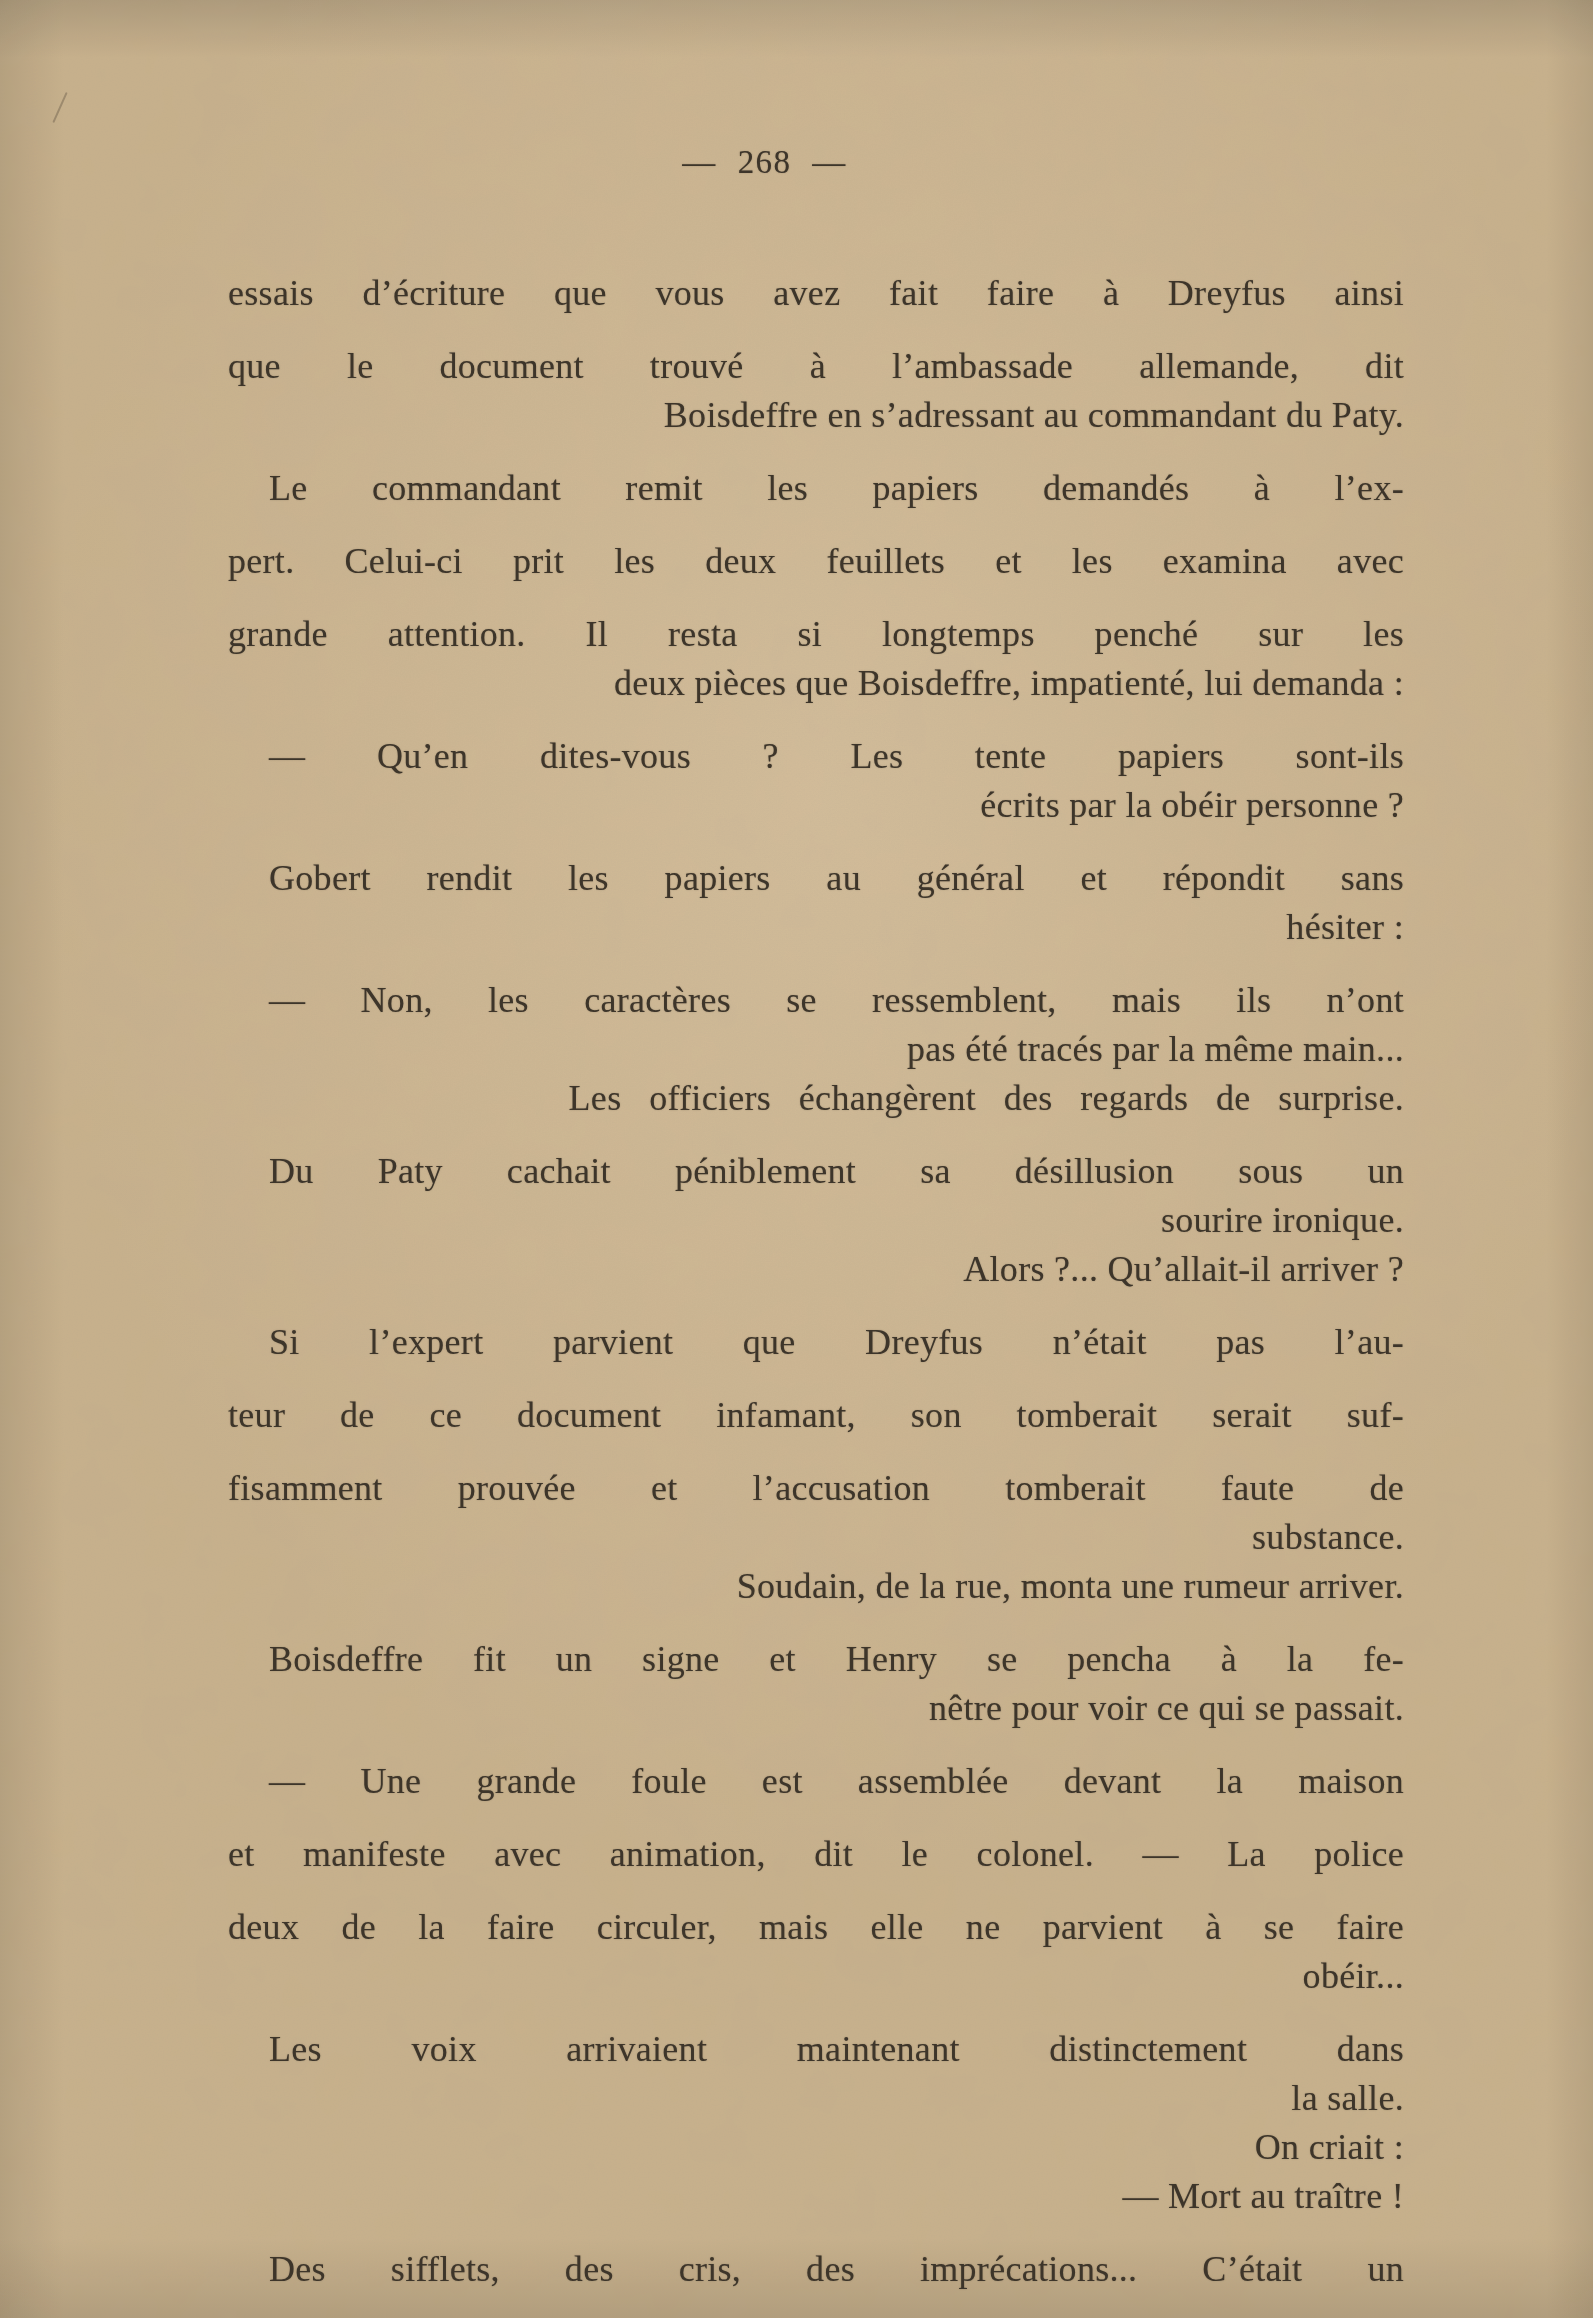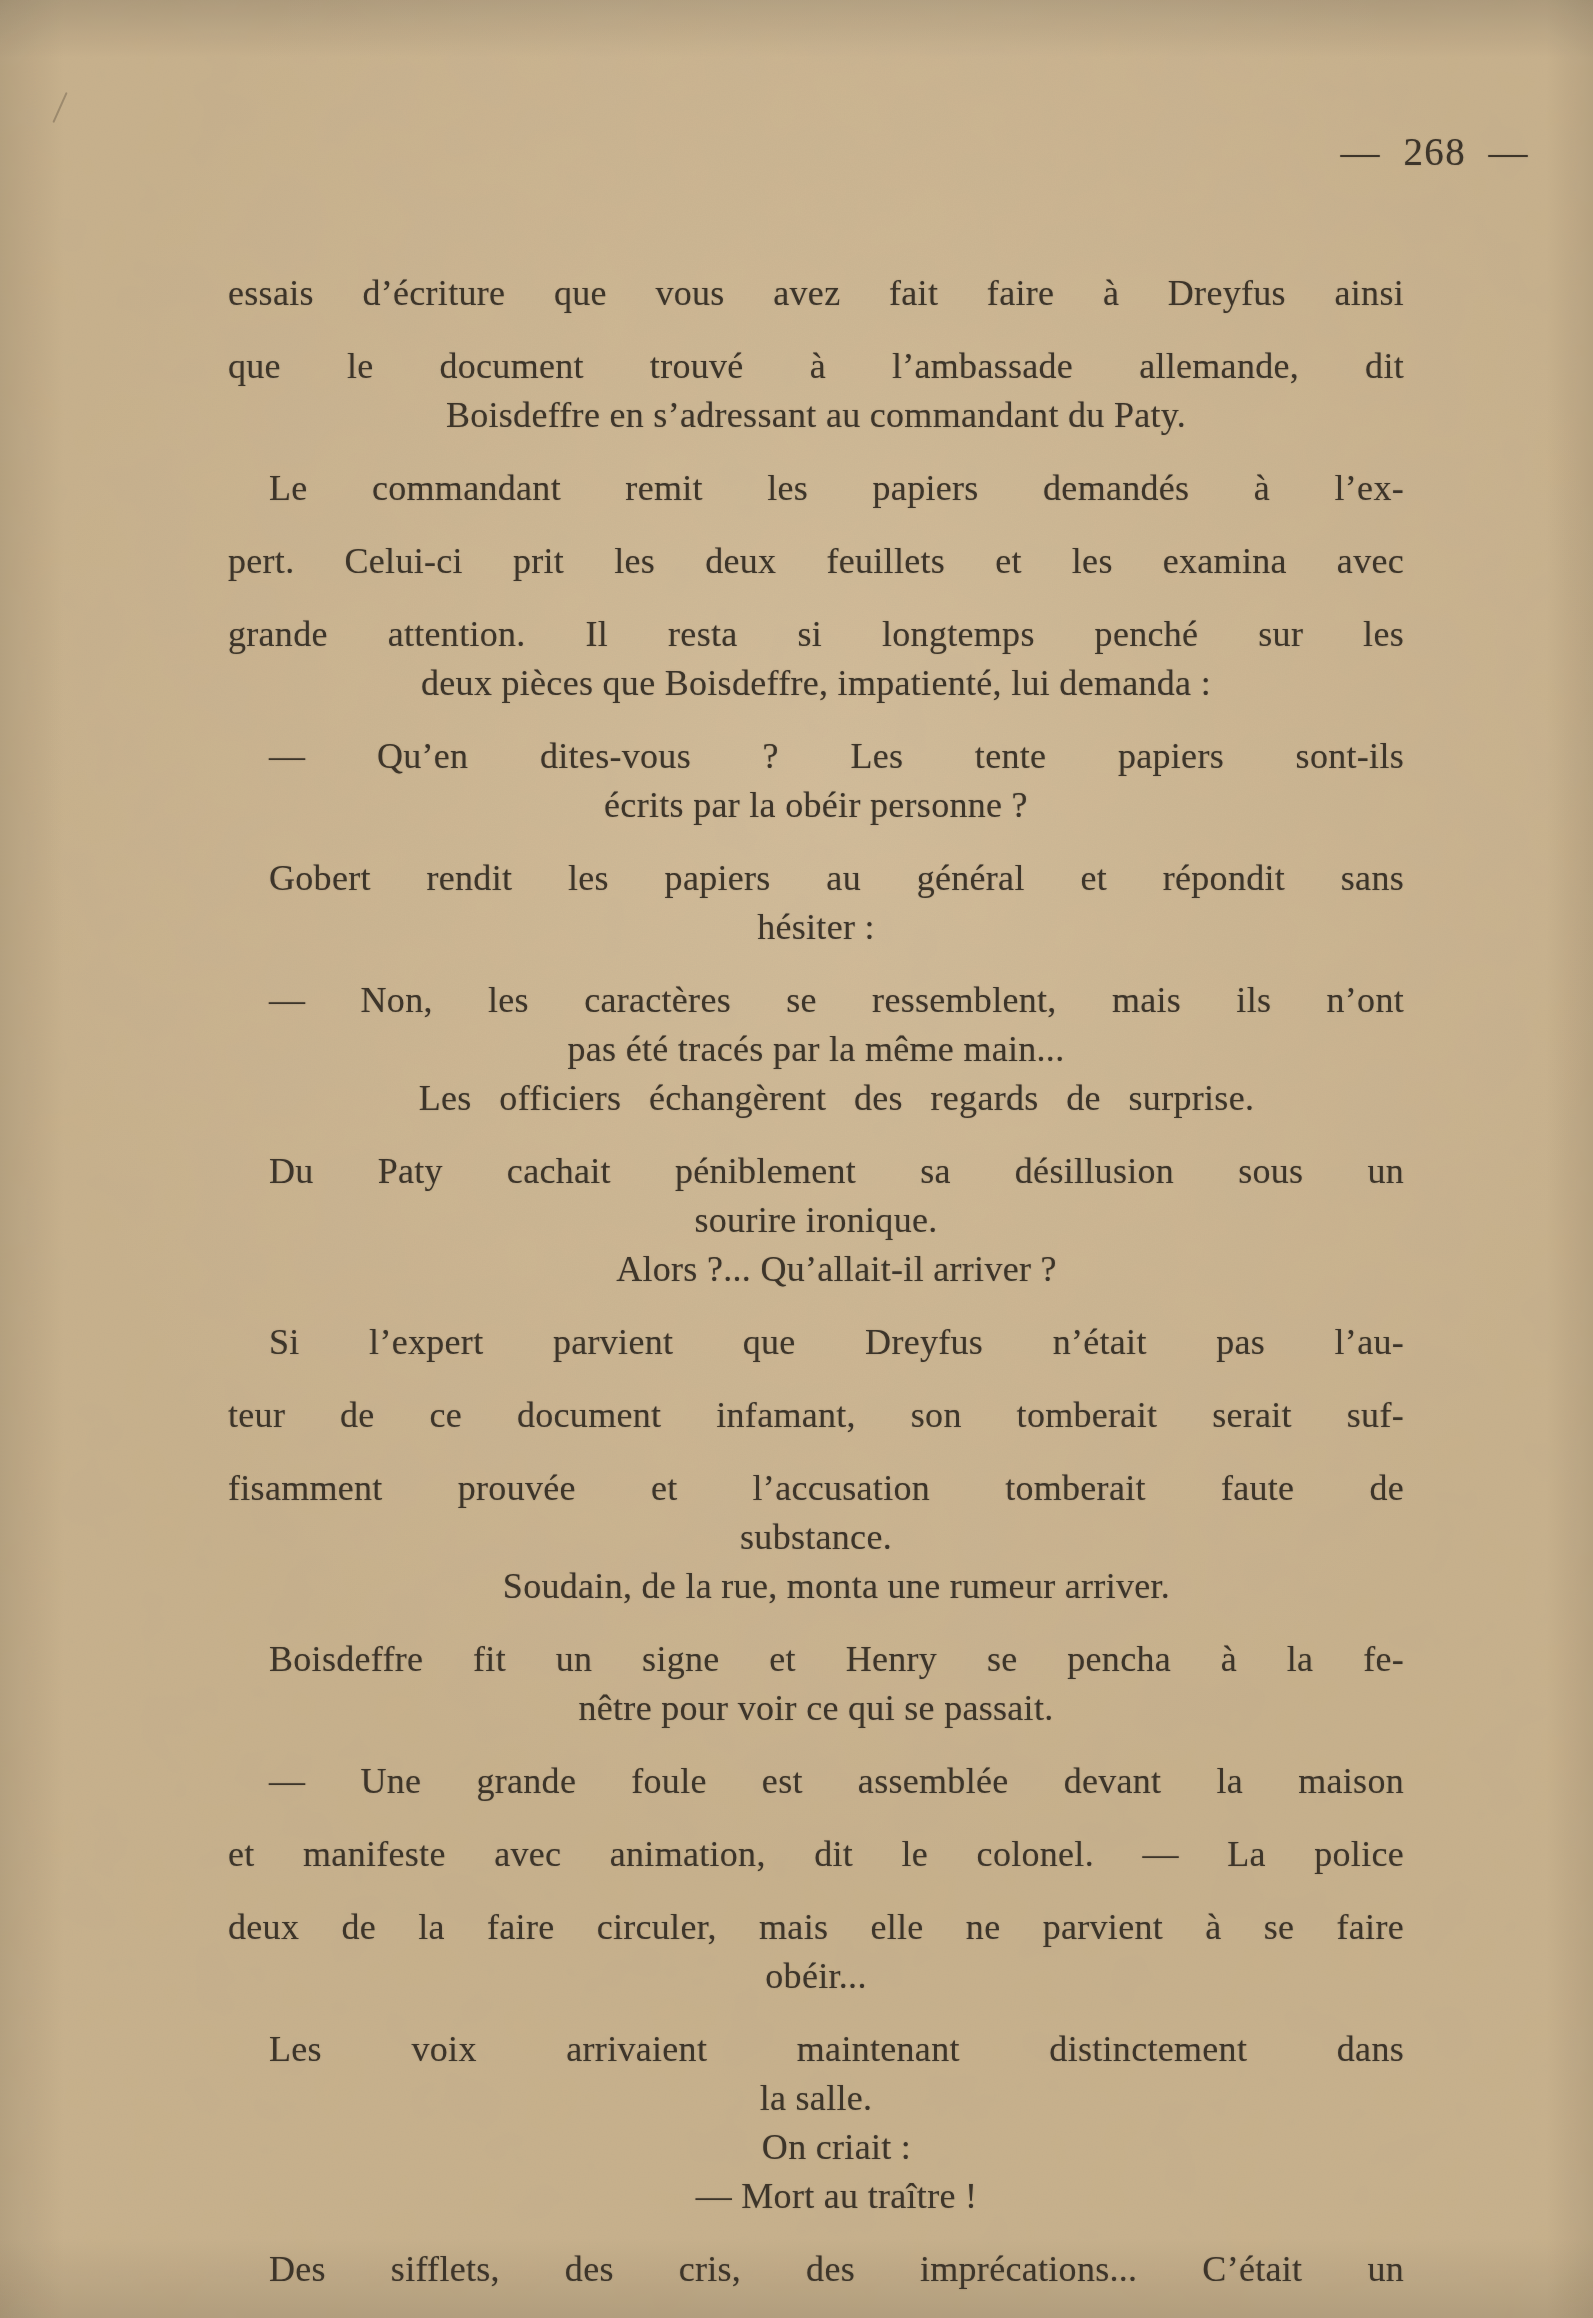--- a/index.html
+++ b/index.html
@@ -32,40 +32,40 @@
   .scratch {
     position: absolute;
     left: 59px; top: 91px;
     width: 2.1px; height: 33px;
     background: rgba(80,70,55,.35);
     transform: rotate(24deg);
     border-radius: 1.4px;
   }
   .header {
     position: absolute;
-    left: 0; top: 129px;
+    left: 0; top: 144px;
     width: 1529px;
-    text-align: right;
-    font-size: 39px;
+    text-align: center;
+    font-size: 33px;
     color: var(--ink, #3d352a);
     word-spacing: 11.3px;
     letter-spacing: 1.4px;
     text-shadow: 0 0 1.4px rgba(61,53,42,.40);
   }
   .textblock {
     position: absolute;
     left: 228px; top: 245px;
     width: 1176px;
     font-size: 36px;
     line-height: 49px;
     color: var(--ink, #3d352a);
     text-shadow: 0 0 1.4px rgba(61,53,42,.38);
     letter-spacing: 0.3px;
   }
-  .line { text-align: center; }
+  .line { text-align: right; }
   .line.i { text-indent: 41px; }
   .line.j { text-align: justify; text-align-last: justify; margin-top: 24px; }
   .line.s { word-spacing: 18.4px; }
 </style>
 </head>
 <body>
 
 <div class="page">
 
   <svg class="texture" width="1594" height="2319" xmlns="http://www.w3.org/2000/svg" viewBox="0 0 2252 3276">

